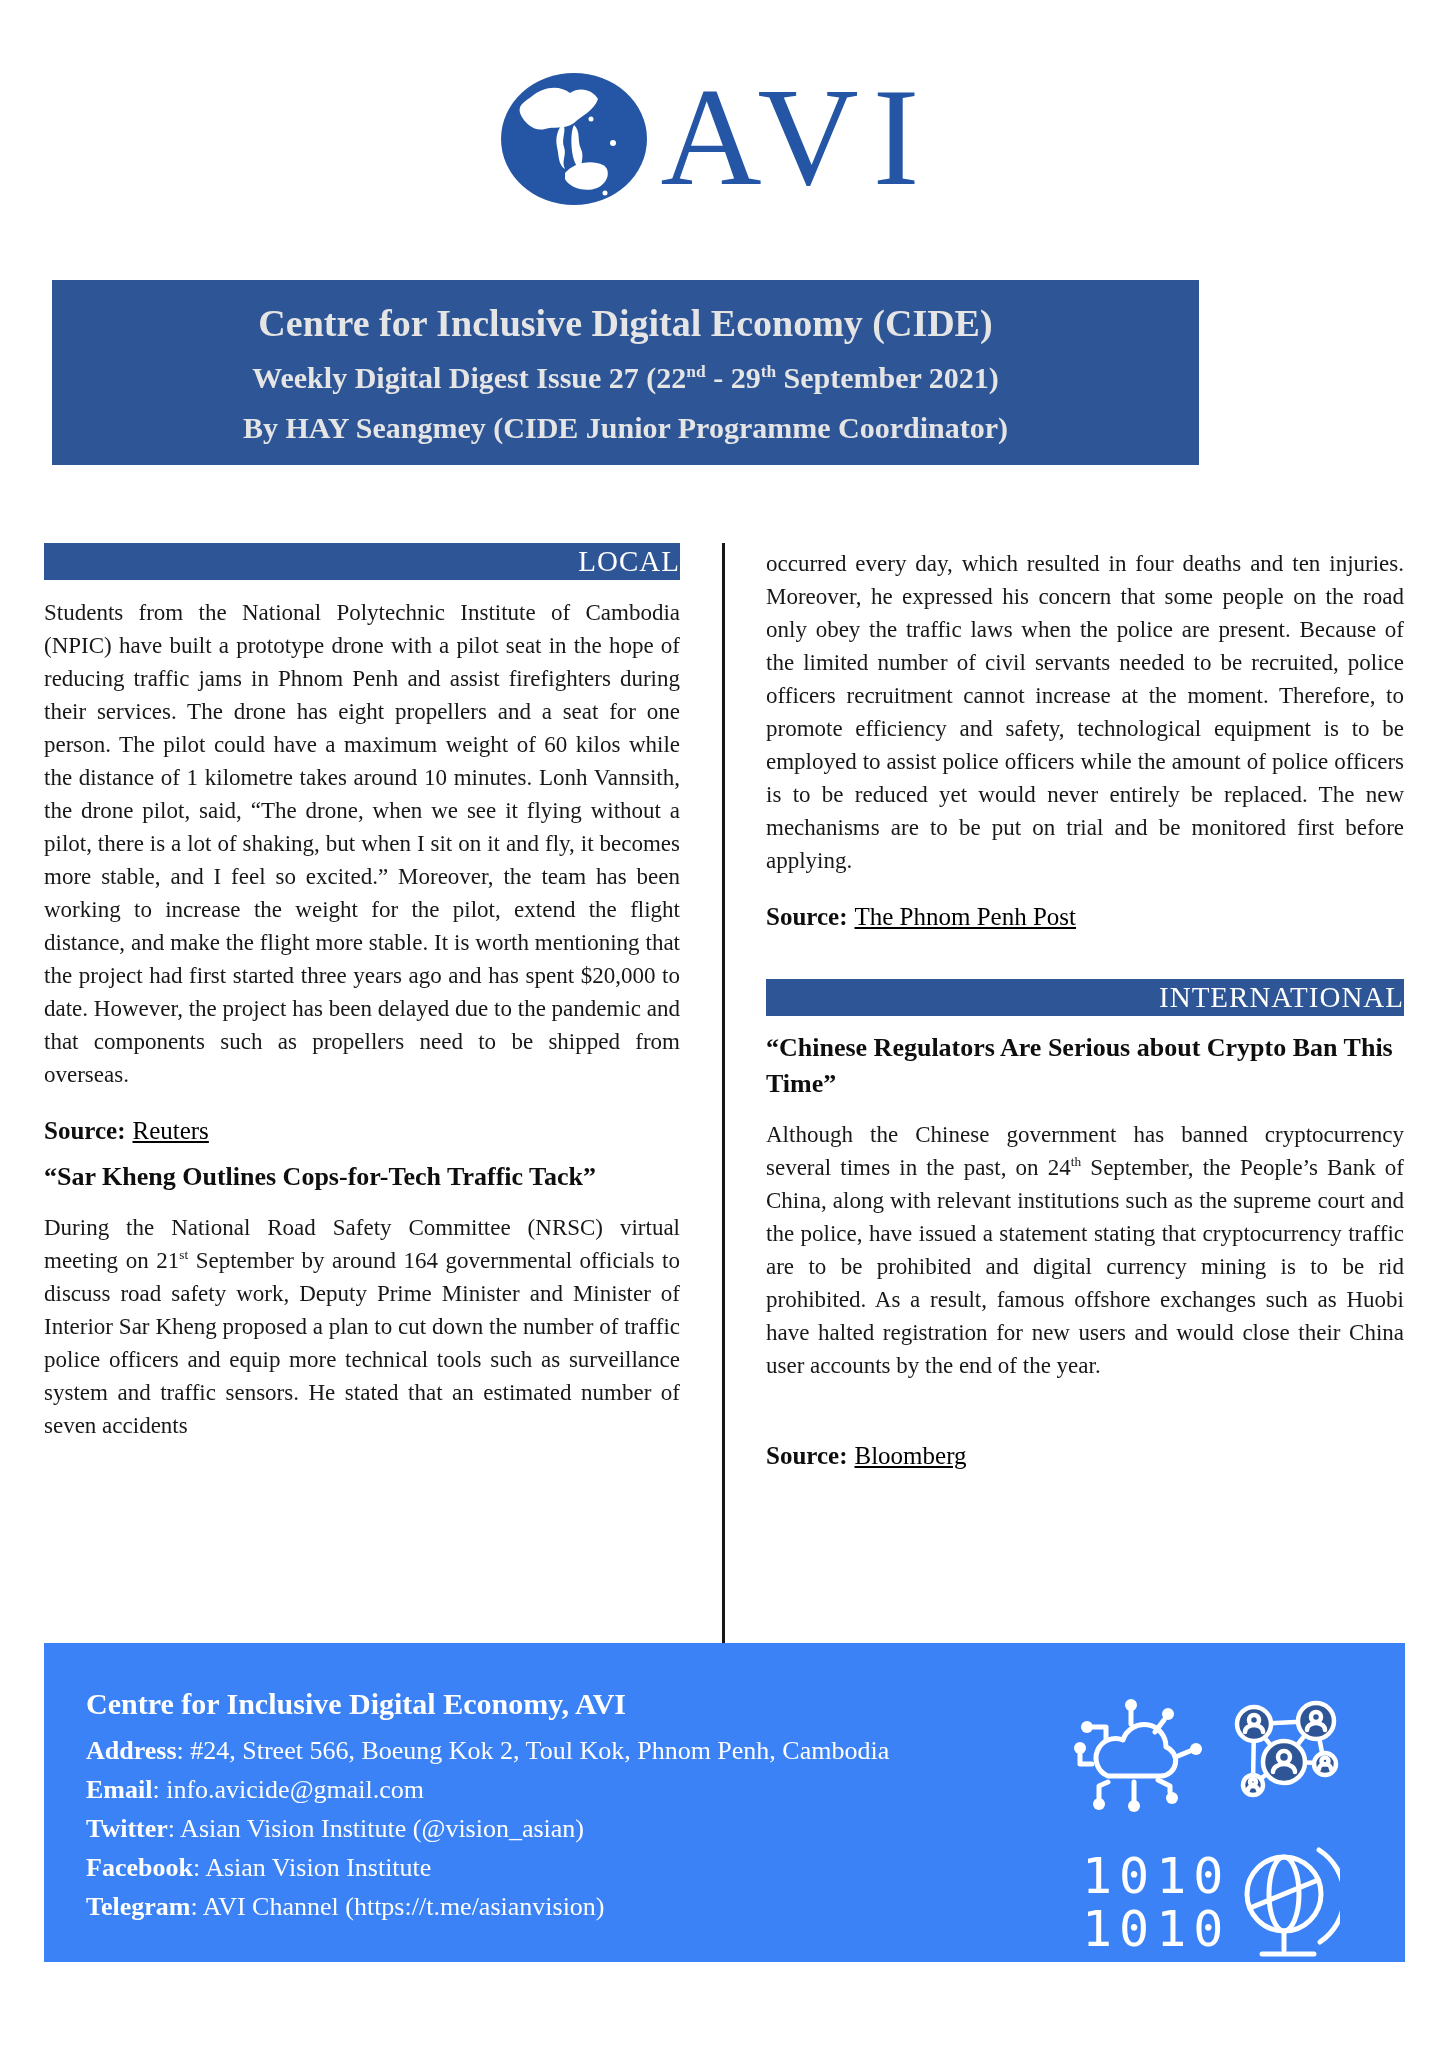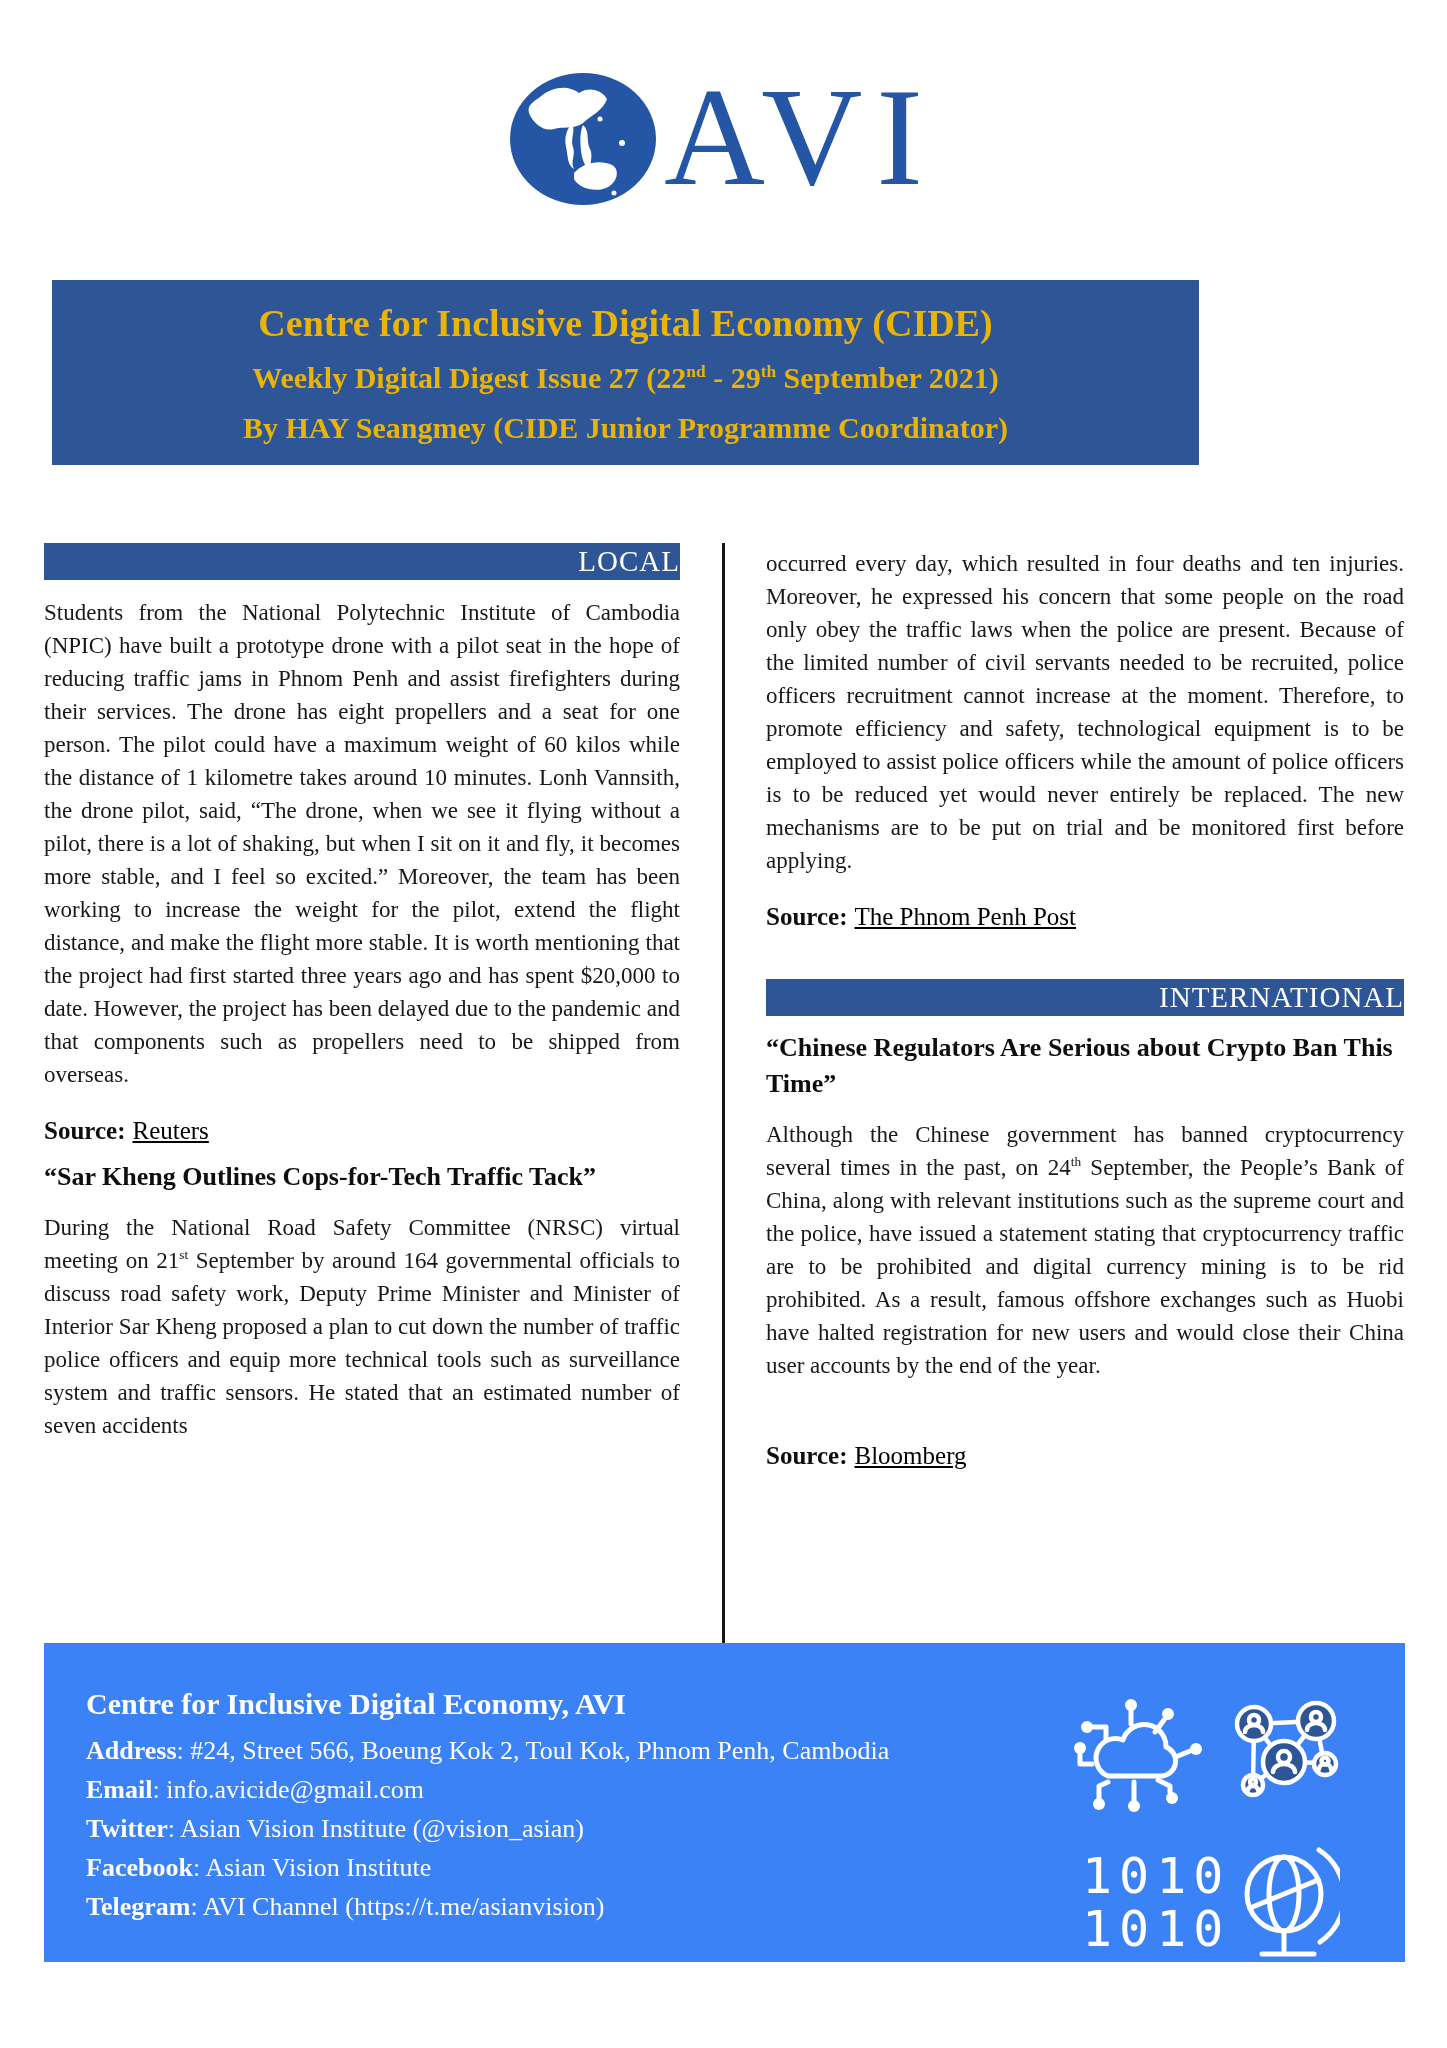--- a/index.html
+++ b/index.html
@@ -2,31 +2,31 @@
 <html><head>
 <meta charset="utf-8">
 <style>
   html,body{margin:0;padding:0;background:#ffffff;}
   .page{position:relative;width:1447px;height:2048px;background:#ffffff;overflow:hidden;
         font-family:"Liberation Serif",serif;color:#151515;}
 
   
   .logo-block{position:absolute;left:0;top:64px;width:100%;}
   .logo-inner{width:446px;margin:0 auto;}
-  .logo-row{display:flex;align-items:center;justify-content:center;gap:8px;height:150px;}
+  .logo-row{display:flex;align-items:center;gap:14px;height:150px;}
   .globe-wrap{width:146px;height:132px;flex:0 0 auto;}
   .logo-acronym{font-family:"Liberation Serif",serif;font-size:140px;line-height:1;
                 color:#2456A5;letter-spacing:14px;transform:translateY(-2px);}
   .logo-bar{margin-top:8px;background:#2E5595;height:39px;line-height:39px;text-align:center;}
   .logo-bar span{color:#ffffff;font-family:"Liberation Sans",sans-serif;font-weight:bold;
                  font-size:19px;letter-spacing:9px;text-indent:9px;}
 
   
   .banner{position:absolute;left:52px;top:280px;width:1147px;height:185px;background:#2E5595;
-          color:#eab308;text-align:center;}
+          color:#e5e5e5;text-align:center;}
   .banner-title{margin-top:21px;font-size:38px;font-weight:700;}
   .banner-subtitle,.banner-byline{margin-top:16px;font-size:30px;font-weight:700;}
   sup{font-size:0.58em;vertical-align:super;line-height:0;}
 
   
   .divider{position:absolute;left:722px;top:543px;width:3px;height:1105px;background:#161616;}
   .col{position:absolute;top:543px;height:1102px;overflow:hidden;}
   .col-left{left:44px;width:636px;}
   .col-right{left:766px;width:638px;}
 

